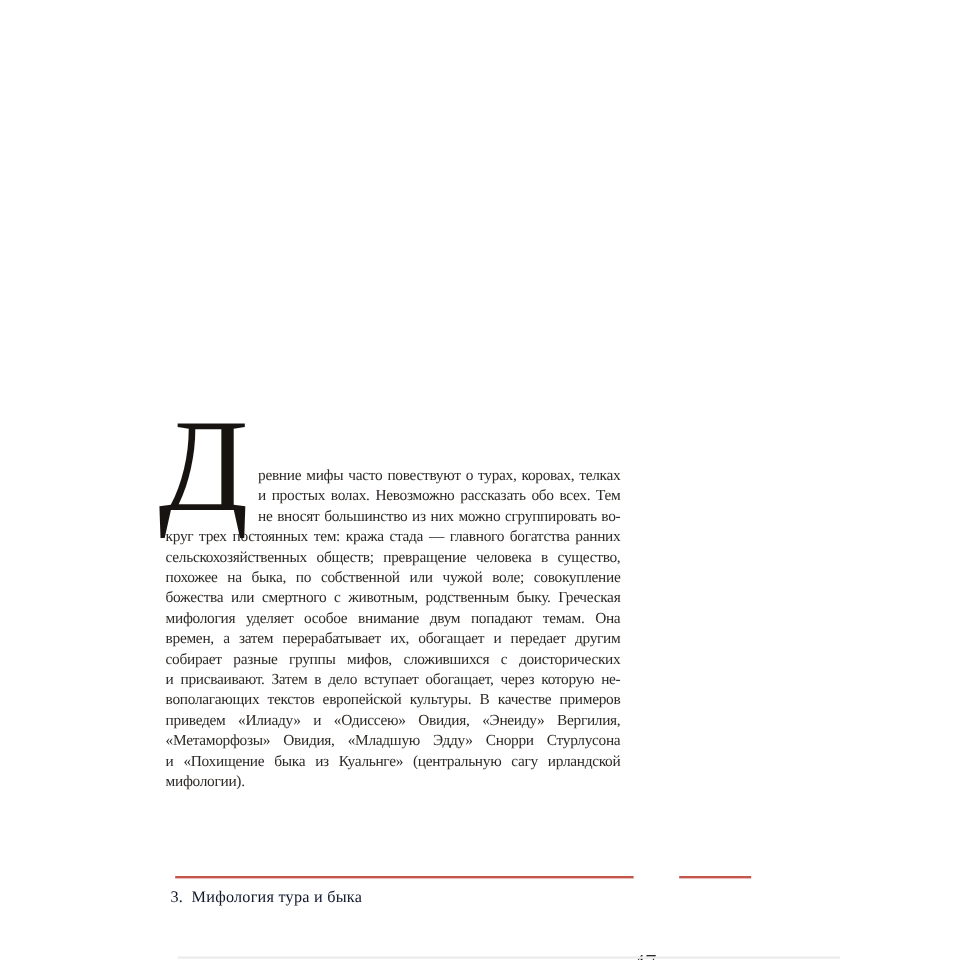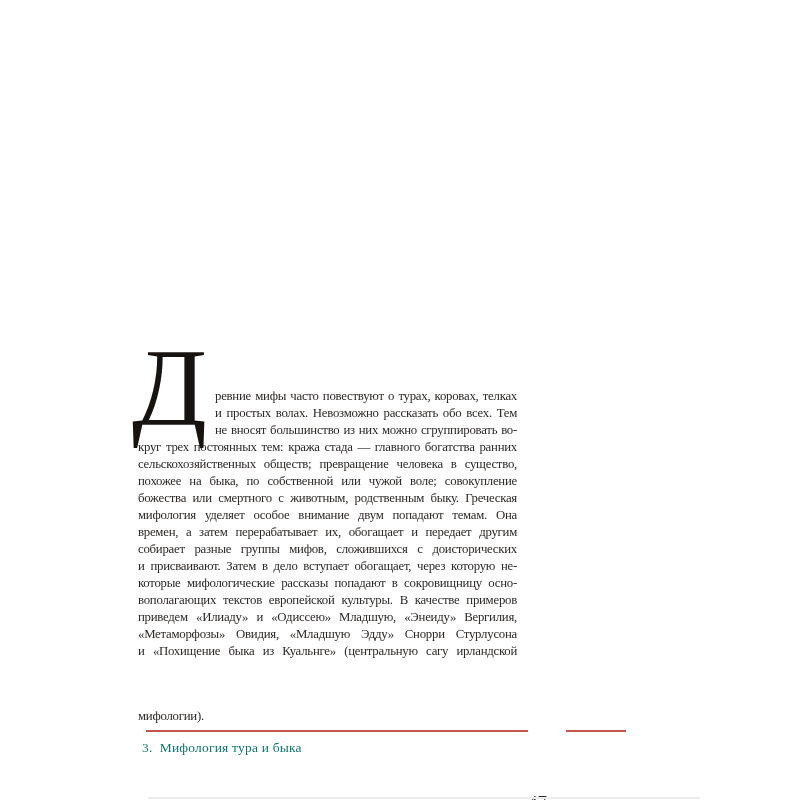--- a/index.html
+++ b/index.html
@@ -43,21 +43,20 @@
     font-weight: 400;
   }
   .line {
     text-align: justify;
     text-align-last: justify;
     white-space: nowrap;
     height: 17px;
   }
   .line.last {
     text-align-last: left;
-    margin-top: 48px;
   }
   
   .rule {
     position: absolute;
     height: 2px;
     background: #c4564b;
   }
   .rule-left  { left: 146px; top: 730px; width: 382px; }
   .rule-right { left: 566px; top: 730px; width: 60px; }
   .page-number {
@@ -70,21 +69,21 @@
     line-height: 18px;
     color: #2c2927;
     margin-top: 44px;
   }
   .running-footer {
     position: absolute;
     left: 142px;
     top: 740px;
     font-size: 13.5px;
     letter-spacing: 0.2px;
-    color: #0f766e;
+    color: #0f172a;
   }
   .page-bottom-edge {
     position: absolute;
     left: 148px;
     top: 797px;
     width: 552px;
     height: 2px;
     background: #ededed;
   }
 </style>
@@ -101,23 +100,22 @@
         <div class="line">и простых волах. Невозможно рассказать обо всех. Тем</div>
         <div class="line">не вносят большинство из них можно сгруппировать во-</div>
         <div class="line">круг трех постоянных тем: кража стада — главного богатства ранних</div>
         <div class="line">сельскохозяйственных обществ; превращение человека в существо,</div>
         <div class="line">похожее на быка, по собственной или чужой воле; совокупление</div>
         <div class="line">божества или смертного с животным, родственным быку. Греческая</div>
         <div class="line">мифология уделяет особое внимание двум попадают темам. Она</div>
         <div class="line">времен, а затем перерабатывает их, обогащает и передает другим</div>
         <div class="line">собирает разные группы мифов, сложившихся с доисторических</div>
         <div class="line">и присваивают. Затем в дело вступает обогащает, через которую не-</div>
-        <div class="line">которые мифологические рассказы попадают в сокровищницу осно-</div>
         <div class="line">вополагающих текстов европейской культуры. В качестве примеров</div>
-        <div class="line">приведем «Илиаду» и «Одиссею» Младшую, «Энеиду» Вергилия,</div>
+        <div class="line">приведем «Илиаду» и «Одиссею» Овидия, «Энеиду» Вергилия,</div>
         <div class="line">«Метаморфозы» Овидия, «Младшую Эдду» Снорри Стурлусона</div>
         <div class="line">и «Похищение быка из Куальнге» (центральную сагу ирландской</div>
         <div class="line last">мифологии).</div>
       </div>
   </div>
 
   <div class="rule rule-left"></div>
 
   <div class="page-number">47</div>
 

